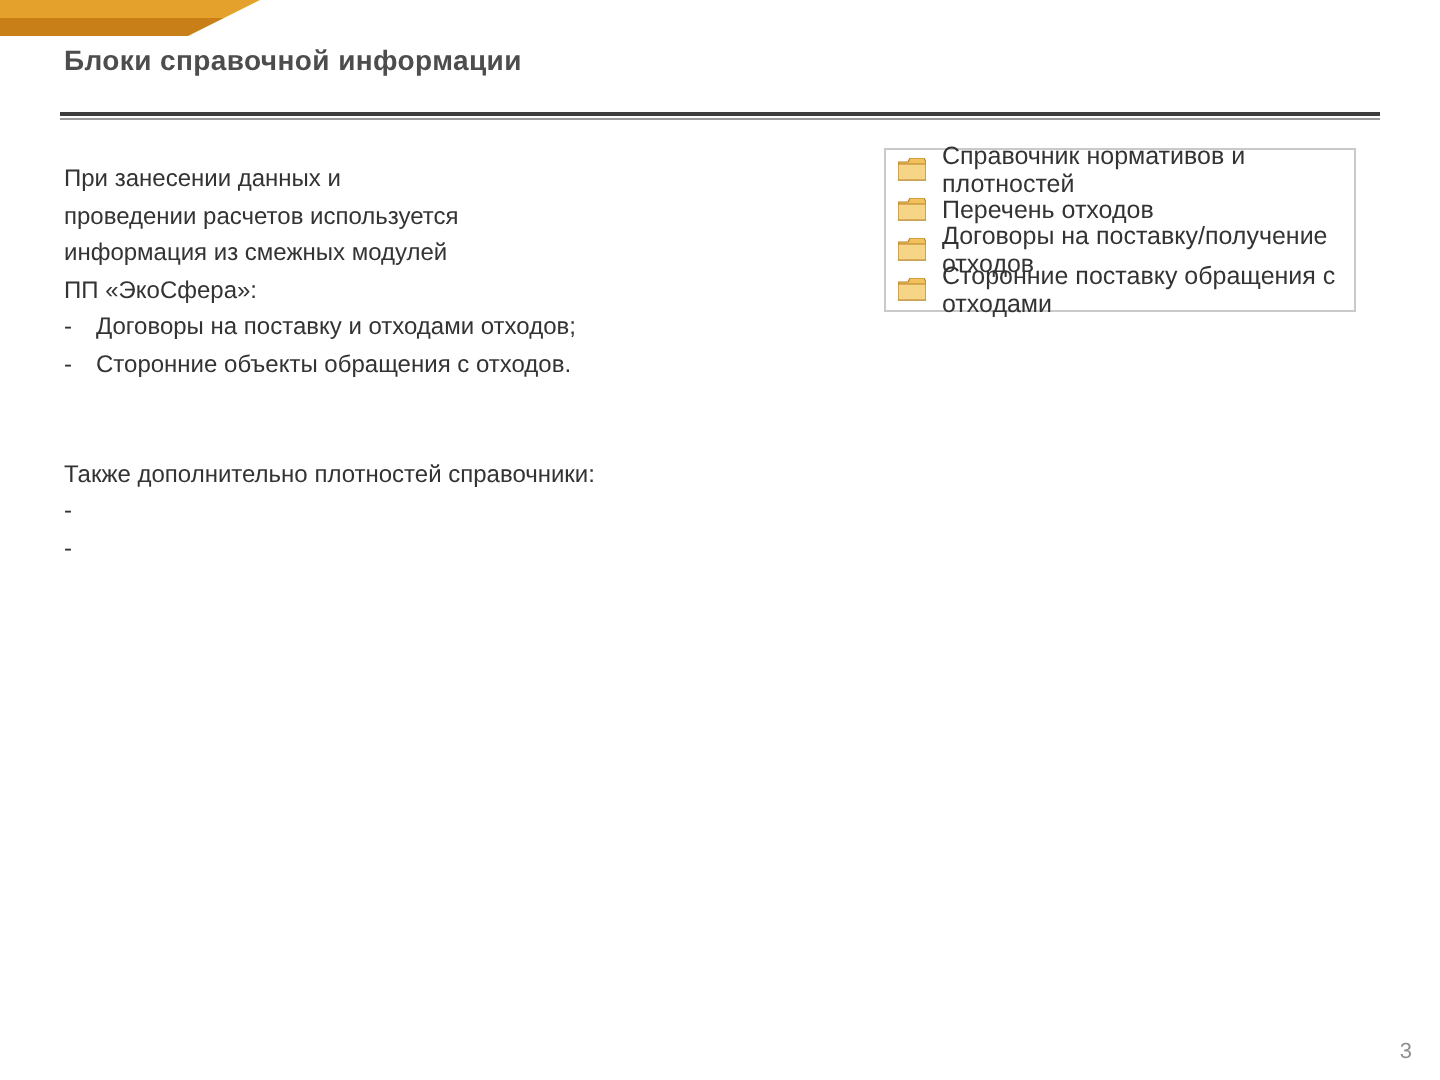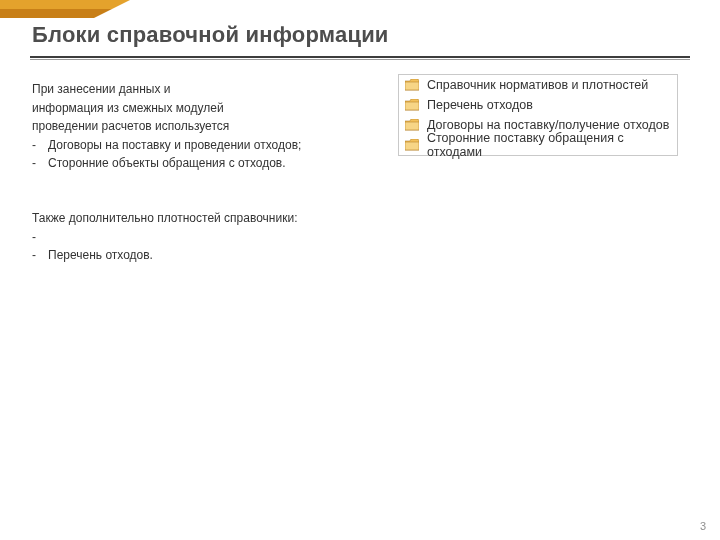--- a/index.html
+++ b/index.html
@@ -20,21 +20,21 @@
     position: absolute;
     left: 30px; right: 30px;
     top: 56px;
     display: flex; flex-direction: column; gap: 1px;
   }
   .header-underline .line1 { height: 2px; background: #3d3d3d; }
   .header-underline .line2 { height: 1px; background: #9a9a9a; }
   .title {
     position: absolute;
     left: 32px; top: 22px;
-    font-size: 22px;
+    font-size: 14px;
     font-weight: 700;
     color: #4d4d4d;
     letter-spacing: 0.2px;
   }
   .body-text {
     position: absolute;
     left: 32px; top: 80px;
     width: 640px;
     font-size: 12px;
     color: #333;
@@ -45,21 +45,21 @@
   }
   .dash-list .li {
     display: flex;
   }
   .dash-list .dash {
     width: 16px; flex: 0 0 16px;
   }
   .panel {
     position: absolute;
     right: 42px; top: 74px;
-    width: 280px;
+    width: 236px;
     border: 1px solid #c9c9c9;
     background: #fff;
     font-size: 12.5px;
     color: #333;
   }
   .panel .row {
     display: flex;
     align-items: center;
     height: 20px;
     padding: 0 6px;
@@ -120,42 +120,42 @@
       <svg class="folder-icon" viewBox="0 0 14 12">
         <path d="M0 2 L5 2 L6 0 L13 0 L14 2 L14 11 L0 11 Z" fill="#f3c15b" stroke="#b8842a" stroke-width="0.6"></path>
         <path d="M0 3 L14 3 L14 11 L0 11 Z" fill="#f7d586" stroke="#b8842a" stroke-width="0.6"></path>
       </svg>
       <span>Сторонние поставку обращения с отходами</span>
     </div>
   </div>
 
   <div class="body-text">
     <div>При занесении данных и</div>
+    <div>проведении расчетов используется</div>
     <div>информация из смежных модулей</div>
-    <div>проведении расчетов используется</div>
+    <div>ПП «ЭкоСфера»:</div>
 
     <div class="dash-list">
       <div class="li">
         <span class="dash">-</span>
-        <span>Договоры на поставку и проведении отходов;</span>
+        <span>Договоры на поставку и отходами отходов;</span>
       </div>
       <div class="li">
         <span class="dash">-</span>
         <span>Сторонние объекты обращения с отходов.</span>
       </div>
     </div>
 
     <div class="para2">Также дополнительно плотностей справочники:</div>
 
     <div class="dash-list">
       <div class="li">
         <span class="dash">-</span>
       </div>
       <div class="li">
         <span class="dash">-</span>
-        <span>Перечень отходов.</span>
       </div>
     </div>
   </div>
 
   <div class="page-num">3</div>
 
 </div>
 
 </body></html>

